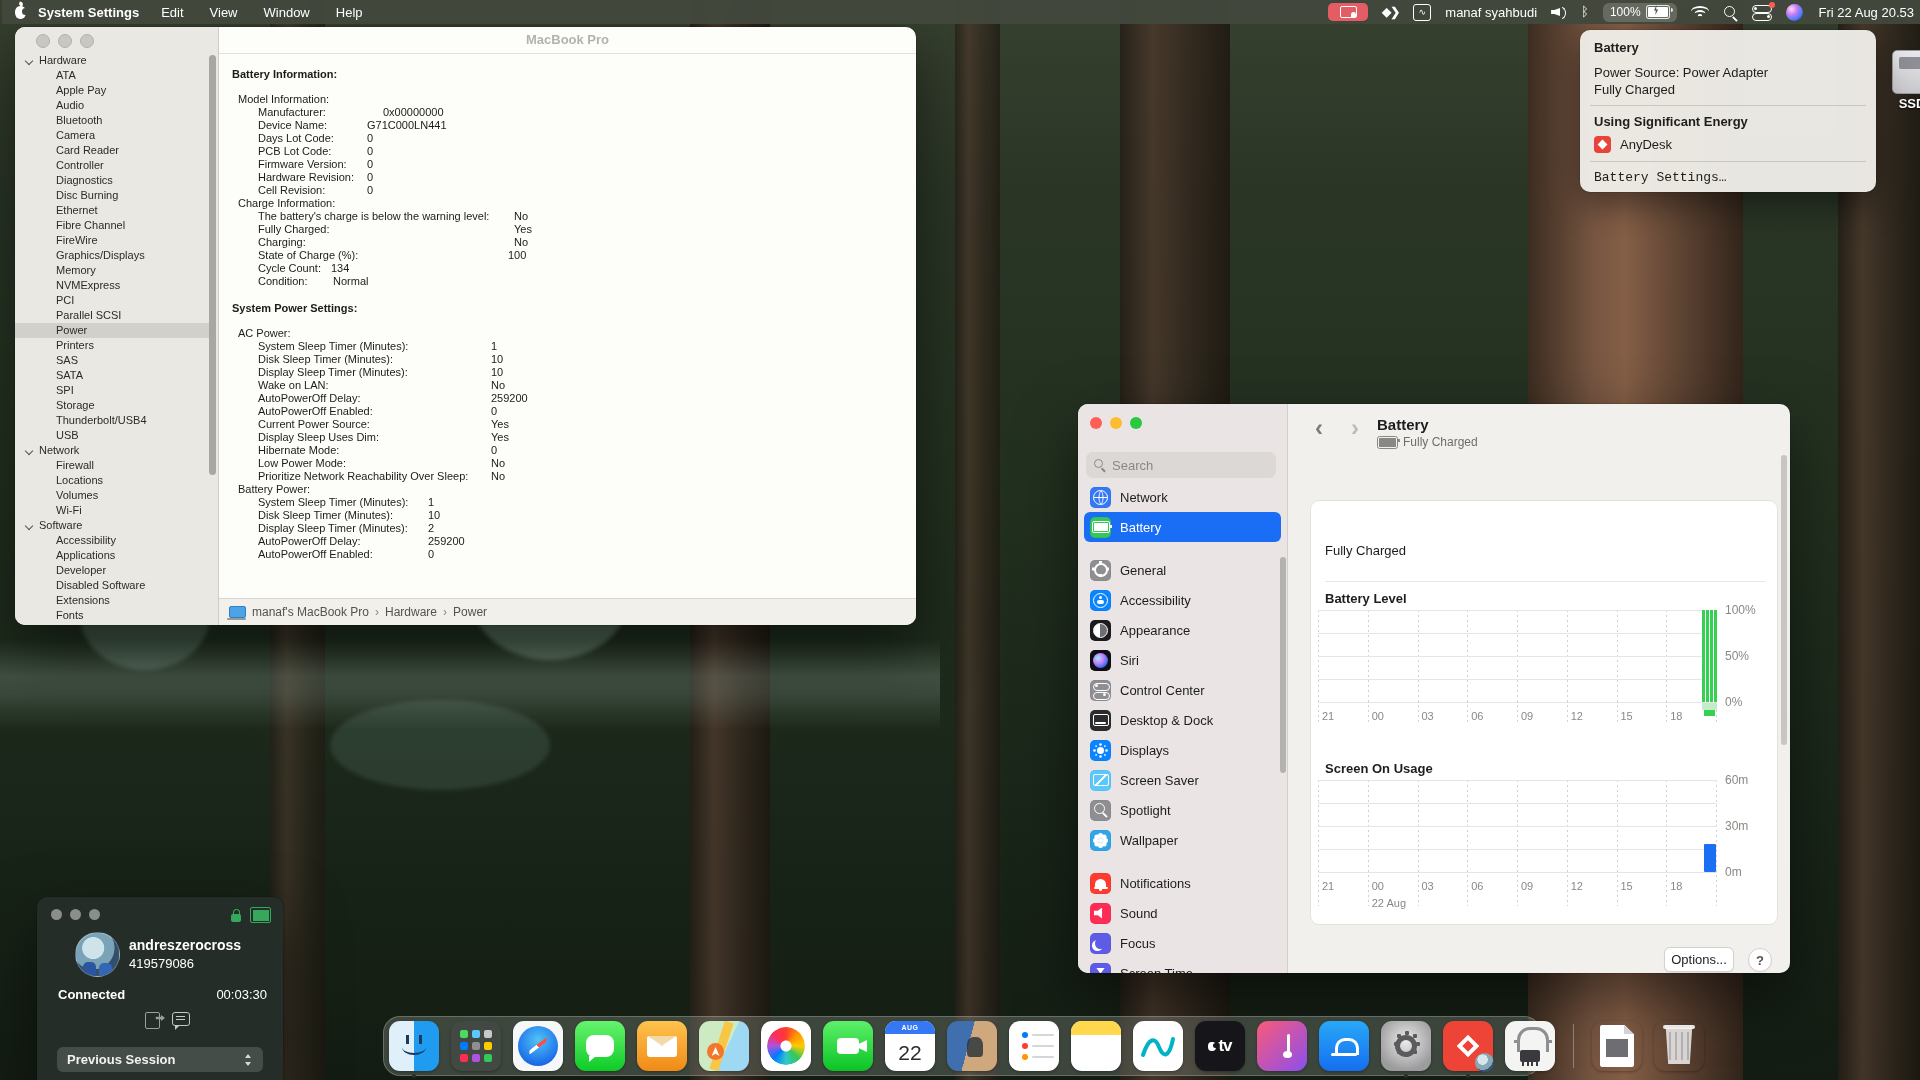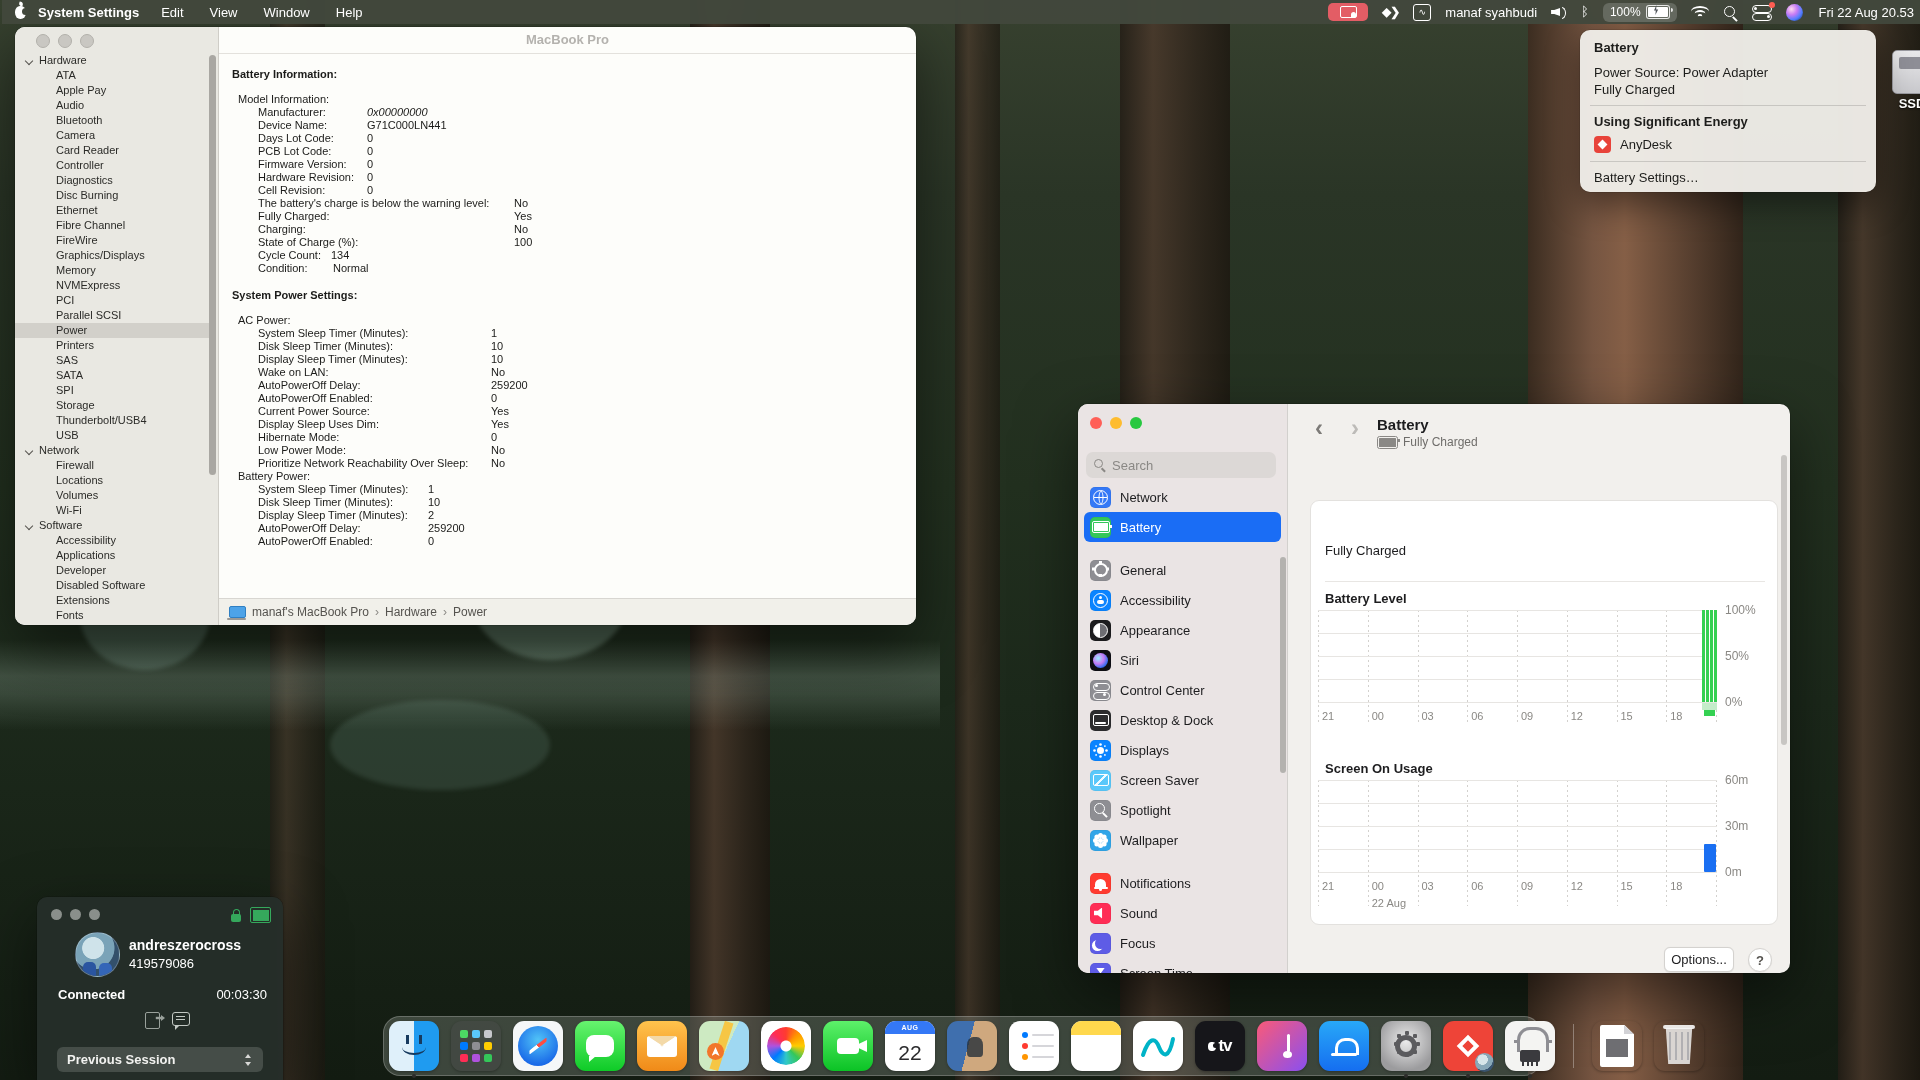--- a/index.html
+++ b/index.html
@@ -77,21 +77,21 @@
   .crumb-sep{color:#8c8a86;}
   
   .popover{position:absolute;left:1580px;top:30px;width:296px;height:162px;background:rgba(238,236,231,.97);border-radius:10px;box-shadow:0 12px 34px rgba(0,0,0,.45),0 0 0 .5px rgba(0,0,0,.2);z-index:50;font-size:13px;color:#1d1d1b;padding:10px 14px;box-sizing:border-box;}
   .pop-title{font-weight:bold;margin-bottom:10px;}
   .pop-line{margin-bottom:2px;}
   .pop-div{height:1px;background:rgba(0,0,0,.14);margin:8px -4px;}
   .pop-sec{font-weight:bold;margin-bottom:7px;}
   .pop-app{display:flex;align-items:center;gap:9px;}
   .ad-sq{width:17px;height:17px;background:#e8433a;border-radius:4px;display:flex;align-items:center;justify-content:center;}
   .ad-sq i{width:7px;height:7px;background:#fff;transform:rotate(45deg);display:block;}
-  .pop-settings{margin-top:8px;}
+  .pop-settings{margin-top:8px;font-family:Liberation Mono, monospace;}
   
   .ssd{position:absolute;left:1882px;top:50px;width:60px;text-align:center;z-index:40;}
   .ssd-img{width:38px;height:42px;margin:0 auto;background:linear-gradient(180deg,#e8e8ea,#c8c8cc);border-radius:5px;border:1px solid #9a9aa0;position:relative;}
   .ssd-img::after{content:"";position:absolute;left:6px;top:6px;right:6px;height:12px;background:#8e8e96;border-radius:2px;}
   .ssd-label{margin-top:2px;font-size:13px;font-weight:bold;color:#fff;text-shadow:0 1px 2px rgba(0,0,0,.8);}
   
   .settings{left:1078px;top:404px;width:712px;height:569px;background:#f2f0ed;overflow:hidden;z-index:30;}
   .st-side{position:absolute;left:0;top:0;bottom:0;width:209px;background:#eae4e4;border-right:1px solid #d2d0cd;}
   .st-tl{position:absolute;left:12px;top:13px;display:flex;gap:8px;}
   .st-search{position:absolute;left:8px;top:48px;width:190px;height:26px;background:#dcd8d6;border-radius:7px;display:flex;align-items:center;gap:6px;padding:0 8px;box-sizing:border-box;color:#8a8885;font-size:13px;}
@@ -394,31 +394,32 @@
           <div class="si-item">Fonts</div>
         </div>
       <div class="si-scroll"></div>
     </div>
     <div class="si-main">
       <div class="si-titlebar">MacBook Pro</div>
       <div class="si-content" id="si-content">
           <div class="si-sec">
             <div class="si-h">Battery Information:</div>
             <div class="si-line"><span class="lab" style="padding-left: 6px; display: inline-block;">Model Information:</span></div>
-            <div class="si-line"><span class="lab" style="padding-left: 26px; display: inline-block;">Manufacturer:</span><span class="val" style="left: 135px; font-style: italic;">0x00000000</span></div>
+            <div class="si-line"><span class="lab" style="padding-left: 26px; display: inline-block;">Manufacturer:</span><span class="val" style="left: 151px;">0x00000000</span></div>
             <div class="si-line"><span class="lab" style="padding-left: 26px; display: inline-block;">Device Name:</span><span class="val" style="left: 135px;">G71C000LN441</span></div>
             <div class="si-line"><span class="lab" style="padding-left: 26px; display: inline-block;">Days Lot Code:</span><span class="val" style="left: 135px;">0</span></div>
             <div class="si-line"><span class="lab" style="padding-left: 26px; display: inline-block;">PCB Lot Code:</span><span class="val" style="left: 135px;">0</span></div>
             <div class="si-line"><span class="lab" style="padding-left: 26px; display: inline-block;">Firmware Version:</span><span class="val" style="left: 135px;">0</span></div>
             <div class="si-line"><span class="lab" style="padding-left: 26px; display: inline-block;">Hardware Revision:</span><span class="val" style="left: 135px;">0</span></div>
             <div class="si-line"><span class="lab" style="padding-left: 26px; display: inline-block;">Cell Revision:</span><span class="val" style="left: 135px;">0</span></div>
+            <div class="si-line"><span class="lab" style="padding-left: 6px; display: inline-block;">Charge Information:</span></div>
             <div class="si-line"><span class="lab" style="padding-left: 26px; display: inline-block;">The battery's charge is below the warning level:</span><span class="val" style="left: 282px;">No</span></div>
             <div class="si-line"><span class="lab" style="padding-left: 26px; display: inline-block;">Fully Charged:</span><span class="val" style="left: 282px;">Yes</span></div>
             <div class="si-line"><span class="lab" style="padding-left: 26px; display: inline-block;">Charging:</span><span class="val" style="left: 282px;">No</span></div>
-            <div class="si-line"><span class="lab" style="padding-left: 26px; display: inline-block;">State of Charge (%):</span><span class="val" style="left: 282px;">100</span></div>
+            <div class="si-line"><span class="lab" style="padding-left: 26px; display: inline-block;">State of Charge (%):</span><span class="val" style="left: 276px;">100</span></div>
             <div class="si-line"><span class="lab" style="padding-left: 26px; display: inline-block;">Cycle Count:</span><span class="val" style="left: 99px;">134</span></div>
             <div class="si-line"><span class="lab" style="padding-left: 26px; display: inline-block;">Condition:</span><span class="val" style="left: 101px;">Normal</span></div>
           </div>
           <div class="si-sec">
             <div class="si-h">System Power Settings:</div>
             <div class="si-line"><span class="lab" style="padding-left: 6px; display: inline-block;">AC Power:</span></div>
             <div class="si-line"><span class="lab" style="padding-left: 26px; display: inline-block;">System Sleep Timer (Minutes):</span><span class="val" style="left: 259px;">1</span></div>
             <div class="si-line"><span class="lab" style="padding-left: 26px; display: inline-block;">Disk Sleep Timer (Minutes):</span><span class="val" style="left: 259px;">10</span></div>
             <div class="si-line"><span class="lab" style="padding-left: 26px; display: inline-block;">Display Sleep Timer (Minutes):</span><span class="val" style="left: 259px;">10</span></div>
             <div class="si-line"><span class="lab" style="padding-left: 26px; display: inline-block;">Wake on LAN:</span><span class="val" style="left: 259px;">No</span></div>

